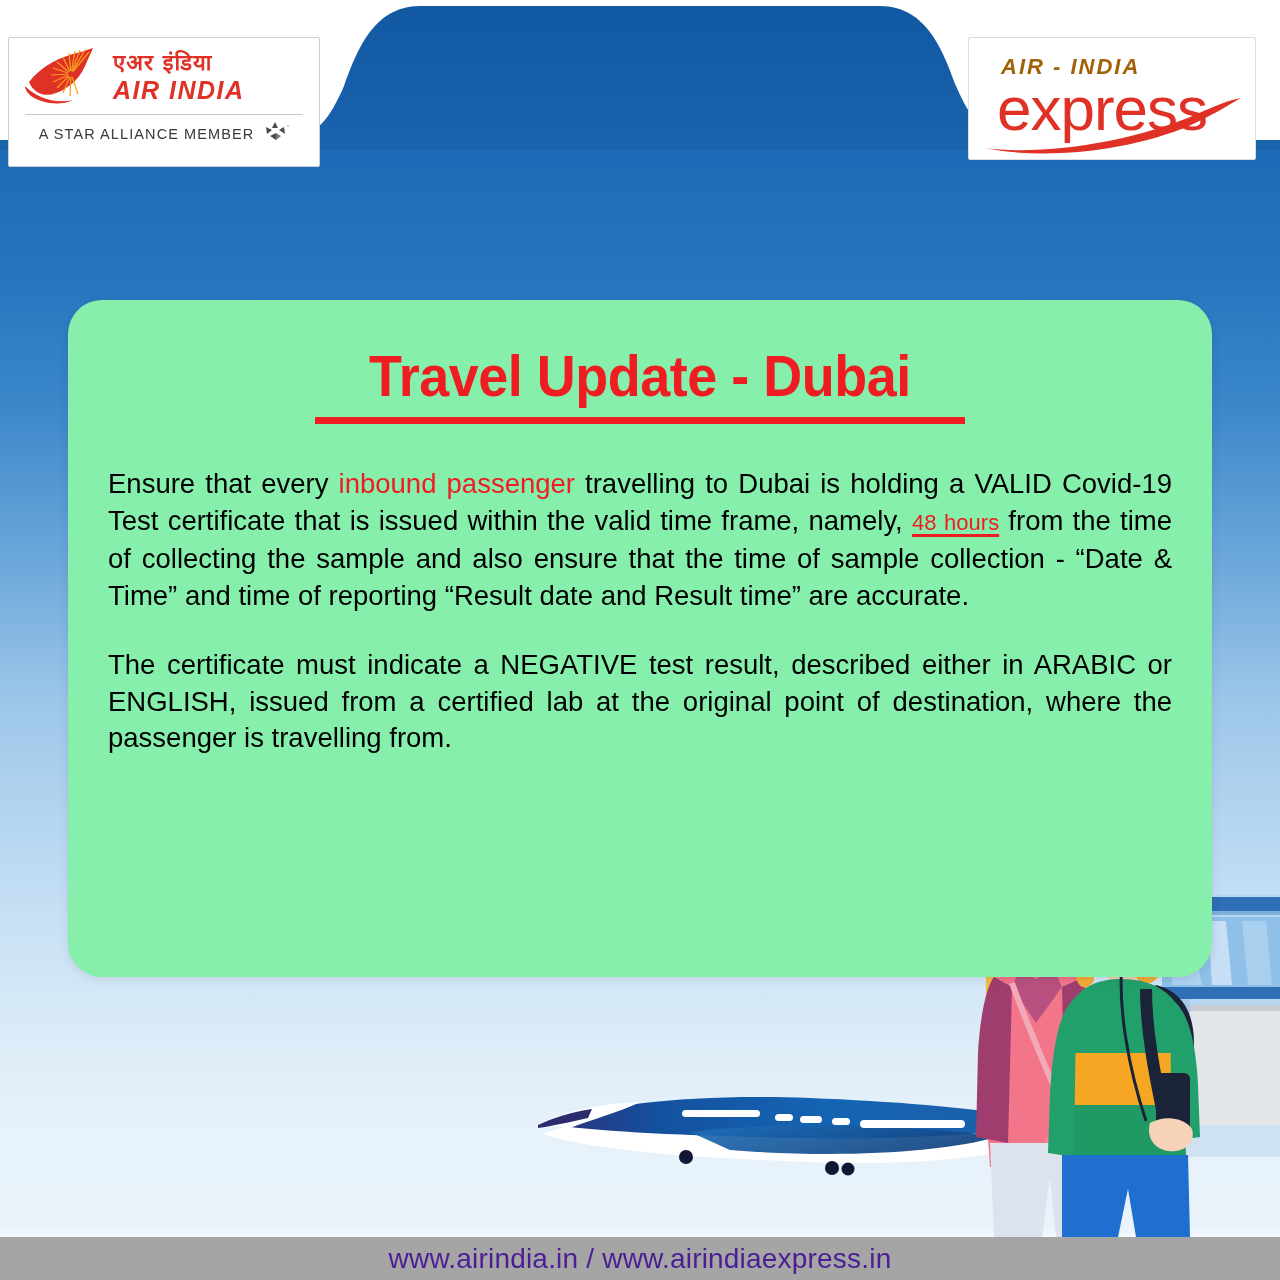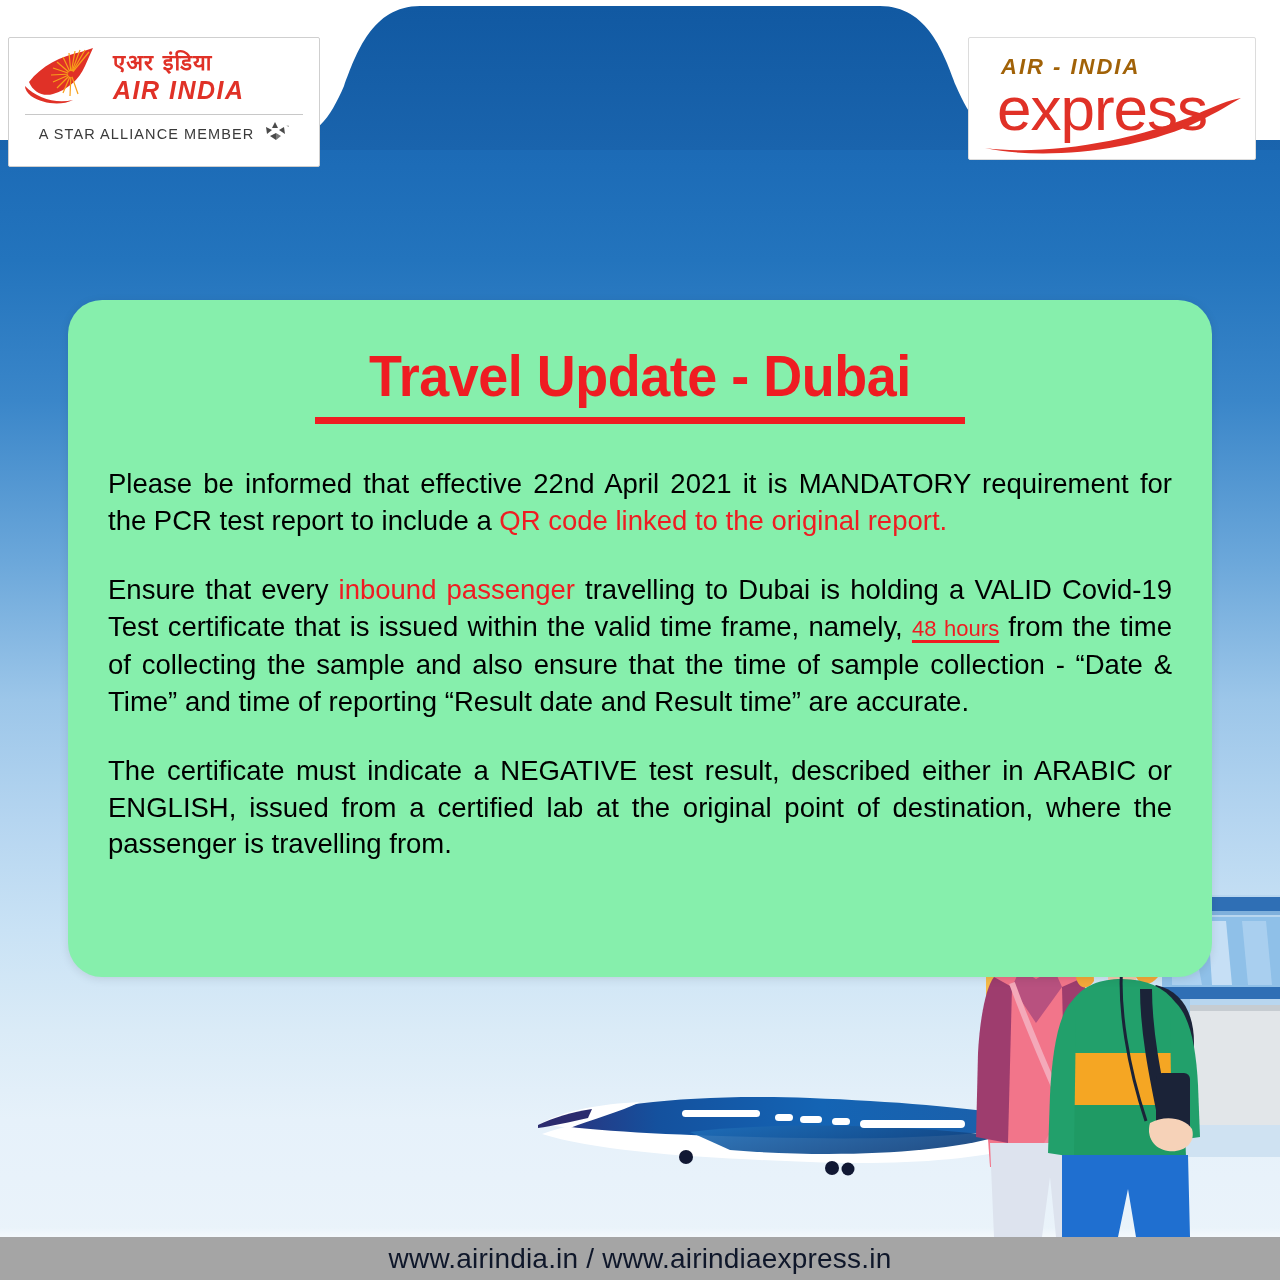--- a/index.html
+++ b/index.html
@@ -187,21 +187,21 @@
 
   
   .footer {
     position: absolute;
     left: 0; bottom: 0;
     width: 1280px; height: 43px;
     background: #a5a5a5;
     display: flex; align-items: center; justify-content: center;
   }
   .footer-text {
-    color: #0f172a;
+    color: #4c1d95;
     font-family: "Liberation Sans", sans-serif;
     font-size: 28px;
     letter-spacing: 0.2px;
   }
 </style>
 </head>
 <body>
 
 <div id="poster">
 
@@ -338,23 +338,20 @@
       <path d="M112 318 L 238 318 L 240 400 L 186 400 L 178 352 L 168 400 L 112 400 Z" fill="#1f6fd0"></path>
     </g>
   </svg>
 
   <div class="card">
     <div class="card-inner">
       <div class="title">Travel Update - Dubai</div>
       <div class="title-underline"></div>
 
       <div class="body">
-        <p>
-          <span>Please be informed that effective 22nd April 2021 it is MANDATORY requirement for the PCR test report to include a </span><span class="red">QR code linked to the original report</span><span class="red">.</span>
-        </p>
         <p>
           <span>Ensure that every </span><span class="red">inbound passenger</span><span> travelling to Dubai is holding a VALID Covid-19 Test certificate that is issued within the valid time frame, namely, </span><span class="hours">48 hours</span><span> from the time of collecting the sample and also ensure that the time of sample collection - “Date &amp; Time” and time of reporting “Result date and Result time” are accurate.</span>
         </p>
         <p>
           <span>The certificate must indicate a NEGATIVE test result, described either in ARABIC or ENGLISH, issued from a certified lab at the original point of destination, where the passenger is travelling from.</span>
         </p>
       </div>
     </div>
   </div>
 

